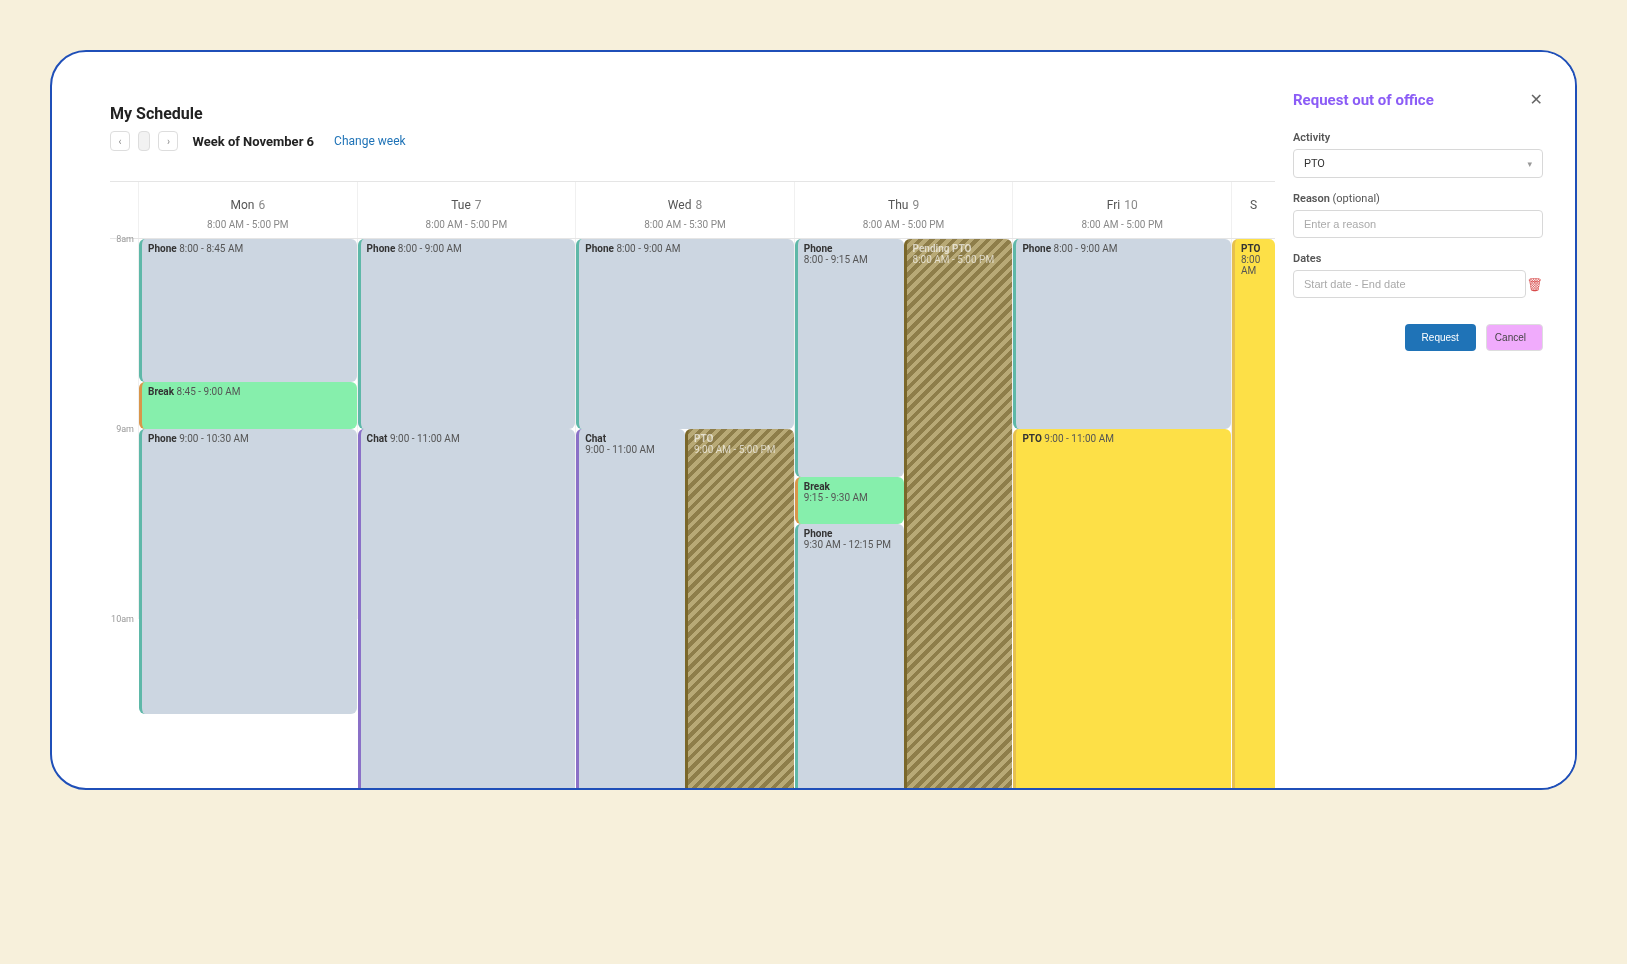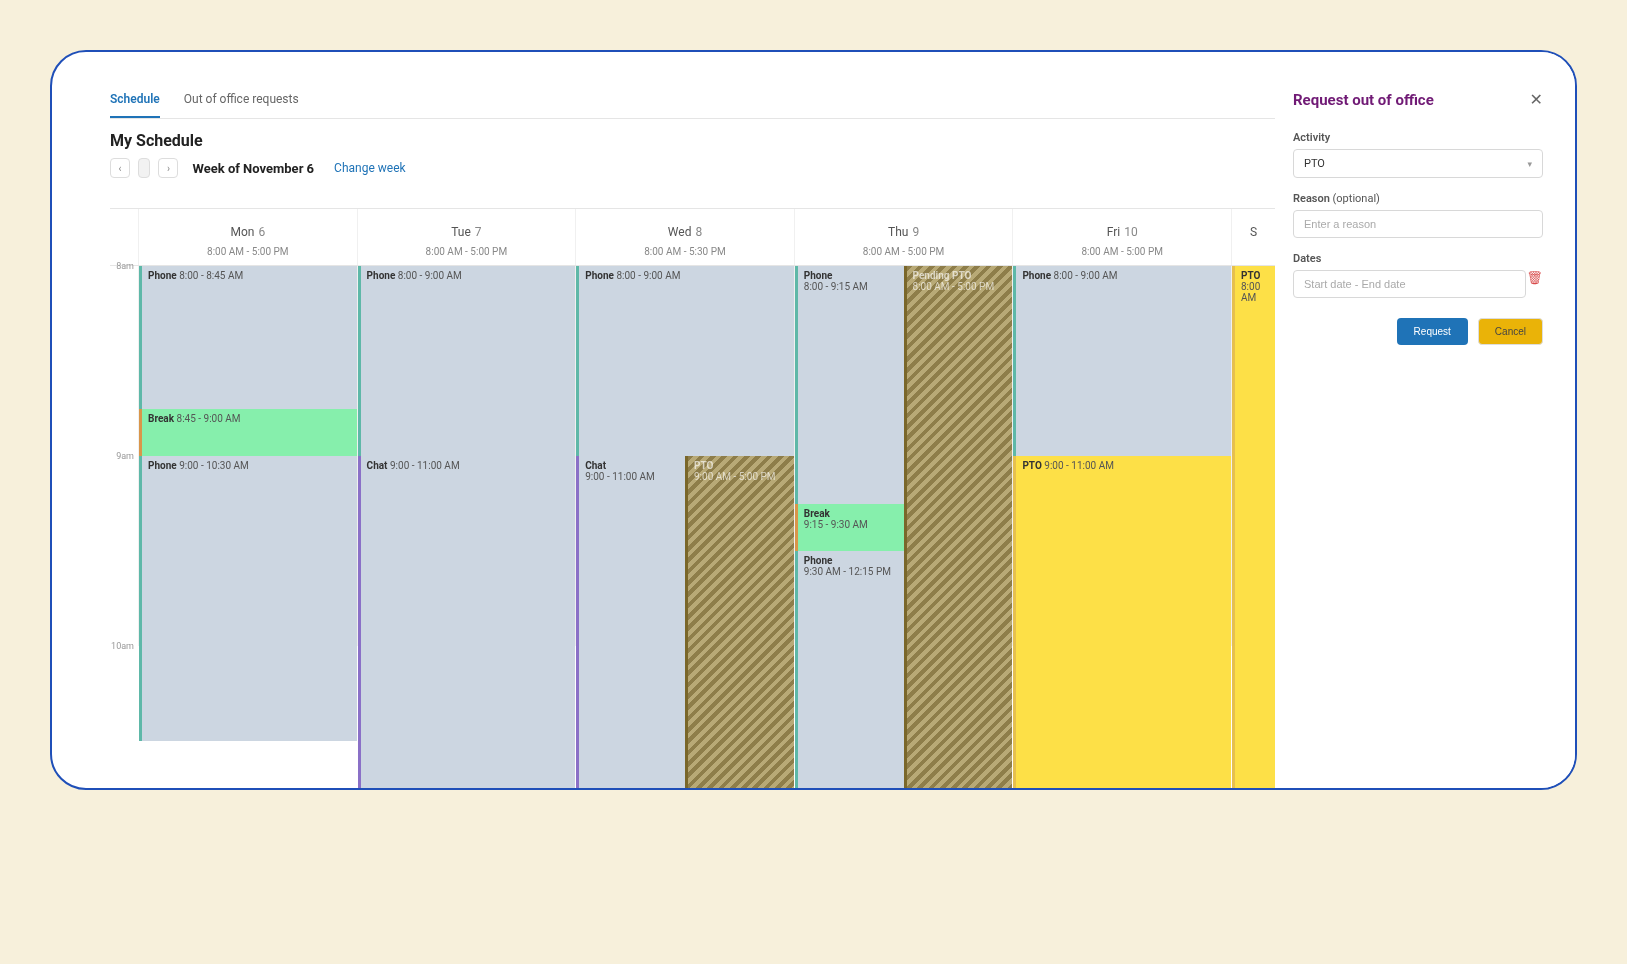--- a/index.html
+++ b/index.html
@@ -23,59 +23,55 @@
   .day-head { flex: 1; text-align: center; padding: 12px 0 8px; border-left: 1px solid #f0f0f0; min-width: 0; }
   .day-head:first-of-type { border-left: none; }
   .day-name { font-size: 12px; color: #555; display: inline; }
   .day-num { font-size: 12px; color: #888; margin-left: 4px; }
   .day-range { font-size: 10px; color: #888; margin-top: 6px; }
   .grid { display: flex; height: 380px; position: relative; }
   .time-gutter { width: 28px; flex-shrink: 0; position: relative; }
   .time-lbl { position: absolute; right: 4px; font-size: 9px; color: #999; transform: translateY(-50%); margin-left: 45px; }
   .day-col { flex: 1; border-left: 1px solid #f0f0f0; position: relative; min-width: 0; }
   .day-col:first-of-type { border-left: none; }
-  .event { position: absolute; left: 0; right: 0; border-left: 3px solid; padding: 4px 6px; font-size: 10px; overflow: hidden; }
+  .event { position: absolute; left: 0; right: 0; border-left: 3px solid; padding: 4px 6px; font-size: 10px; overflow: hidden; border-radius: 6px; }
   .event.phone { background: #ccd6e1; border-left-color: #5eb8a8; }
   .event.chat  { background: #ccd6e1; border-left-color: #8a70c7; }
   .event.break { background: #86efac; border-left-color: #d9964a; }
   .event.pto   { background: #fde047; border-left-color: #e6c04f; }
   .event.pending { background: repeating-linear-gradient(135deg, rgba(122,103,42,0.85) 0 4px, rgba(154,133,60,0.7) 4px 8px); border-left-color: #7a672a; color: rgba(255,255,255,0.85); }
   .event .lbl { font-weight: 700; color: #333; }
   .event .tm { color: #555; }
   .event.pending .lbl, .event.pending .tm { color: rgba(255,255,255,0.65); }
   .event.half { right: 50%; }
   .event.half-r { left: 50%; }
   .panel { width: 300px; flex-shrink: 0; padding: 38px 32px 0 18px; background: #fff; }
   .panel-head { display: flex; justify-content: space-between; align-items: center; margin-bottom: 22px; }
-  .panel-title { font-size: 15px; font-weight: 700; color: #701a75; }
+  .panel-title { font-size: 15px; font-weight: 700; color: #8b5cf6; }
   .close-x { font-size: 16px; color: #666; cursor: pointer; background: none; border: none; }
   .field-lbl { font-size: 11px; color: #555; margin-bottom: 5px; font-weight: 600; }
   .field-lbl .opt { font-weight: 400; }
   .input, .select { width: 100%; border: 1px solid #d8d8d8; border-radius: 4px; padding: 7px 10px; font-size: 11px; color: #333; background: #fff; margin-bottom: 14px; }
   .input::placeholder { color: #aaa; }
   .select { display: flex; justify-content: space-between; align-items: center; cursor: pointer; }
   .chev { font-size: 9px; color: #999; }
-  .date-row { display: flex; align-items: flex-start; gap: 0; margin-bottom: 20px; }
+  .date-row { display: flex; align-items: center; gap: 0; margin-bottom: 26px; }
   .date-row .input { margin-bottom: 0; flex: 1; }
   .trash { color: #d84b4b; font-size: 13px; cursor: pointer; }
   .btn-row { display: flex; justify-content: flex-end; gap: 10px; }
   .btn { padding: 7px 16px; border-radius: 4px; font-size: 10px; cursor: pointer; border: 1px solid transparent; }
   .btn.primary { background: #1f73b7; color: #fff; }
-  .btn.secondary { background: #eab308; color: #444; border-color: #ddd; }
+  .btn.secondary { background: #f0abfc; color: #444; border-color: #ddd; padding-left: 8px; }
 </style>
 </head>
 <body>
 
 <div class="frame">
   <div class="content">
     <div class="main">
-      <div class="tabs">
-        <div class="tab active">Schedule</div>
-        <div class="tab">Out of office requests</div>
-      </div>
       <div class="title-row">
         <div class="title">My Schedule</div>
       </div>
       <div class="nav-row">
         <div class="nav-btn">‹</div>
         <div class="nav-btn today">&nbsp;</div>
         <div class="nav-btn">›</div>
         <div class="week-label">Week of November 6</div>
         <div class="change-week">Change week</div>
       </div>

